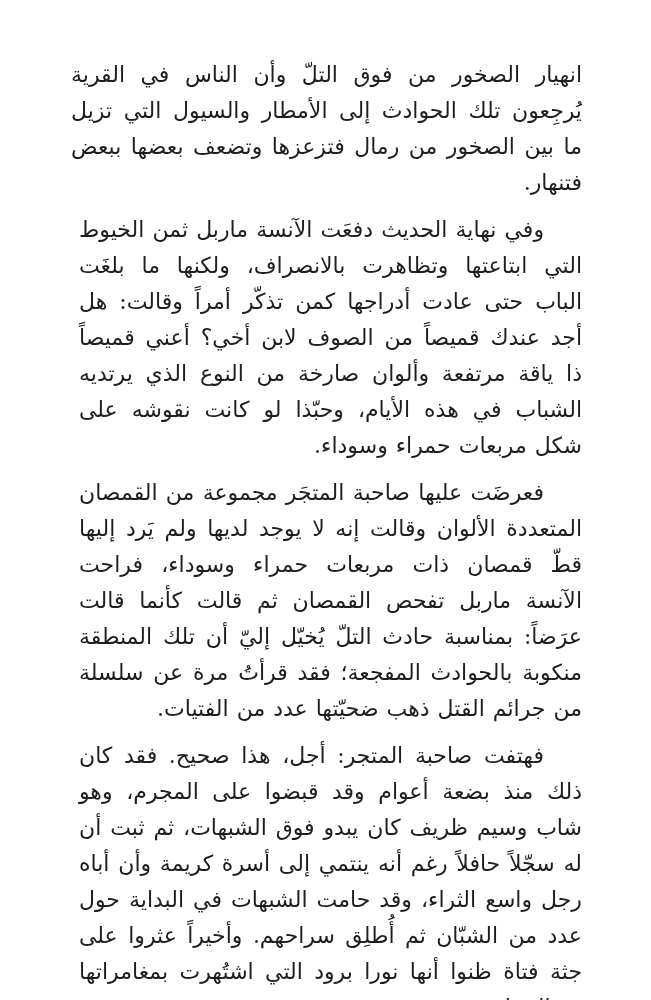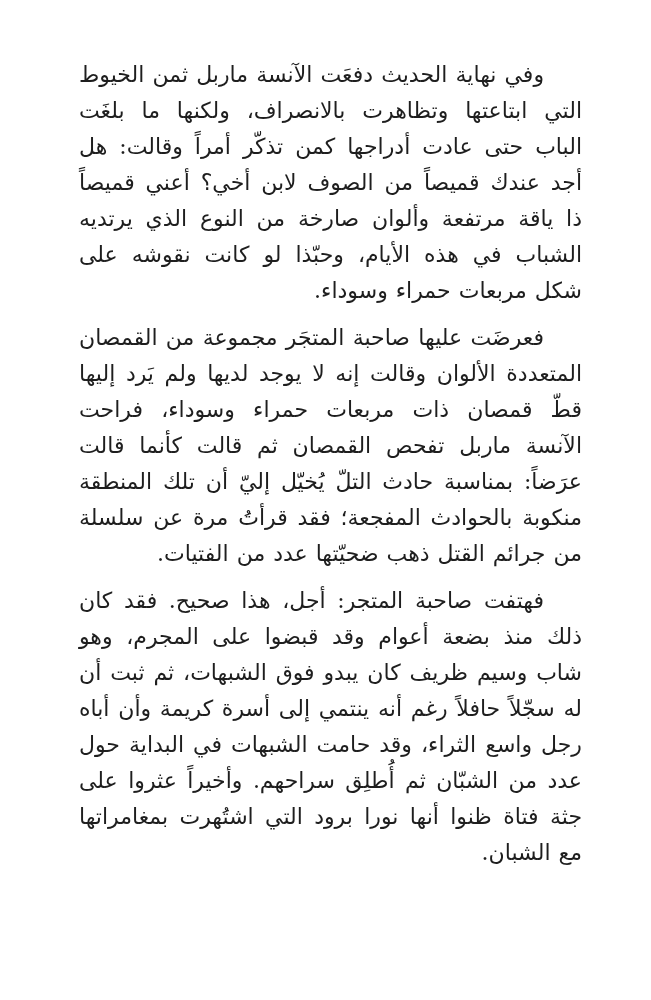--- a/index.html
+++ b/index.html
@@ -33,18 +33,19 @@
   .p-indent {
     text-indent: 38px;
     margin-left: 8px;
   }
 </style>
 </head>
 <body>
 
 <div class="page">
   <div class="text-block">
+    <p class="para">انهيار الصخور من فوق التلّ وأن الناس في القرية يُرجِعون تلك الحوادث إلى الأمطار والسيول التي تزيل ما بين الصخور من رمال فتزعزها وتضعف بعضها ببعض فتنهار.</p>
     <p class="para p-indent">وفي نهاية الحديث دفعَت الآنسة ماربل ثمن الخيوط التي ابتاعتها وتظاهرت بالانصراف، ولكنها ما بلغَت الباب حتى عادت أدراجها كمن تذكّر أمراً وقالت: هل أجد عندك قميصاً من الصوف لابن أخي؟ أعني قميصاً ذا ياقة مرتفعة وألوان صارخة من النوع الذي يرتديه الشباب في هذه الأيام، وحبّذا لو كانت نقوشه على شكل مربعات حمراء وسوداء.</p>
     <p class="para p-indent">فعرضَت عليها صاحبة المتجَر مجموعة من القمصان المتعددة الألوان وقالت إنه لا يوجد لديها ولم يَرد إليها قطّ قمصان ذات مربعات حمراء وسوداء، فراحت الآنسة ماربل تفحص القمصان ثم قالت كأنما قالت عرَضاً: بمناسبة حادث التلّ يُخيّل إليّ أن تلك المنطقة منكوبة بالحوادث المفجعة؛ فقد قرأتُ مرة عن سلسلة من جرائم القتل ذهب ضحيّتها عدد من الفتيات.</p>
     <p class="para p-indent">فهتفت صاحبة المتجر: أجل، هذا صحيح. فقد كان ذلك منذ بضعة أعوام وقد قبضوا على المجرم، وهو شاب وسيم ظريف كان يبدو فوق الشبهات، ثم ثبت أن له سجّلاً حافلاً رغم أنه ينتمي إلى أسرة كريمة وأن أباه رجل واسع الثراء، وقد حامت الشبهات في البداية حول عدد من الشبّان ثم أُطلِق سراحهم. وأخيراً عثروا على جثة فتاة ظنوا أنها نورا برود التي اشتُهرت بمغامراتها مع الشبان.</p>
 
   </div>
 </div>
 
 </body></html>

